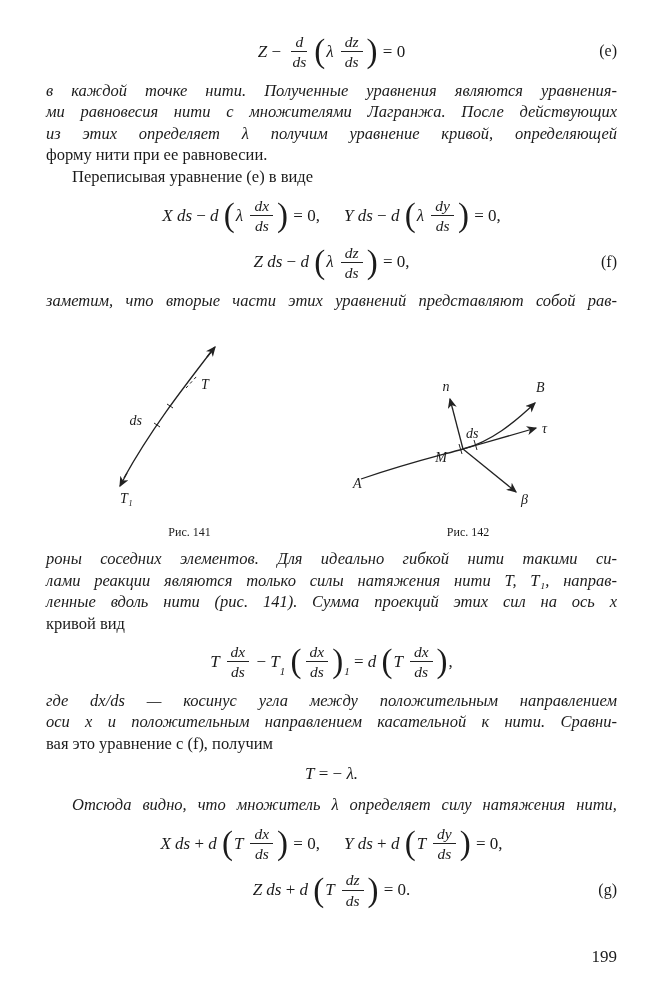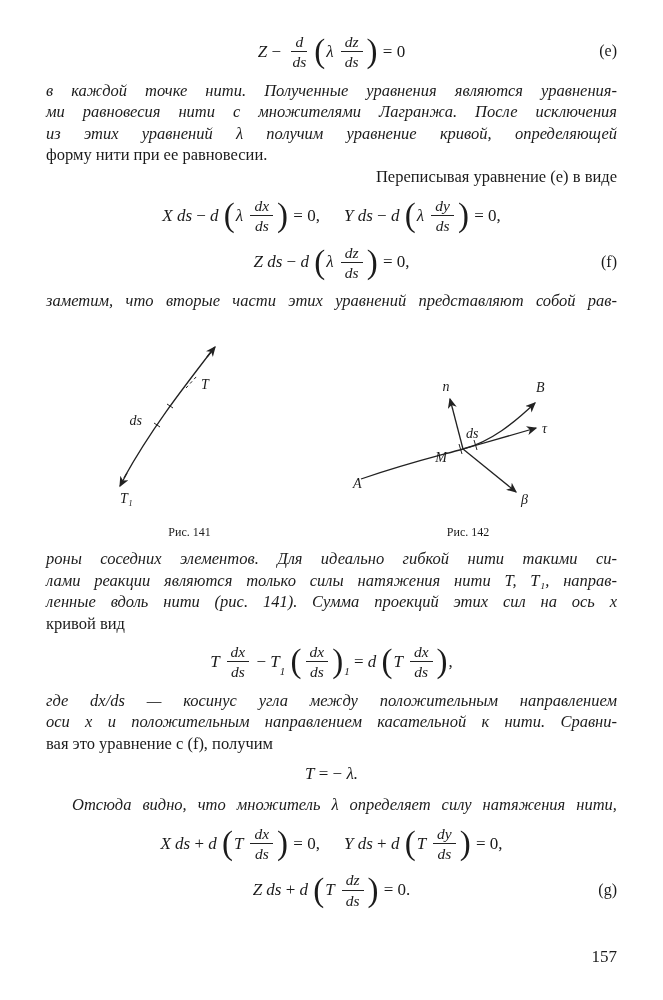--- a/index.html
+++ b/index.html
@@ -12,21 +12,21 @@
     padding: 24px 46px 0 46px;
     font-family: "Liberation Serif", "DejaVu Serif", serif;
     font-size: 16.5px;
     color: #1b1b1b;
     line-height: 1.3;
     overflow: hidden;
   }
   .para { margin: 1px 0; }
   .jl { text-align: justify; text-align-last: justify; font-style: italic; }
   .ll { text-align: left; }
-  .ind { text-indent: 26px; text-align: right; }
+  .ind { text-indent: 26px; }
 
   .eqrow { position: relative; display: flex; justify-content: center; align-items: center; margin: 9px 0; }
   .eqgroup { display: flex; gap: 24px; }
   .eq { display: inline-flex; align-items: center; font-size: 17px; }
   .mi { font-style: italic; white-space: pre; }
   .mr { font-style: normal; white-space: pre; }
   .msub { font-size: 11px; font-style: italic; position: relative; top: 9px; }
   .frac { display: inline-flex; flex-direction: column; align-items: center; font-style: italic; margin: 0 3px; line-height: 1.12; font-size: 15.5px; }
   .frac .num { border-bottom: 1px solid #222; padding: 0 4px 1px; }
   .frac .den { padding: 1px 4px 0; }
@@ -64,22 +64,22 @@
           <span class="den">ds</span>
         </span>
         <span class="bigp">)</span>
         <span class="mr"> = 0</span>
       </span>
     <span class="eqlabel">(e)</span>
   </div>
 
   <div class="para">
     <div class="jl">в каждой точке нити. Полученные уравнения являются уравнения-</div>
-    <div class="jl">ми равновесия нити с множителями Лагранжа. После исключения</div>
-    <div class="jl">из этих уравнений λ получим уравнение кривой, определяющей</div>
+    <div class="jl">ми равновесия нити с множителями Лагранжа. После действующих</div>
+    <div class="jl">из этих определяет λ получим уравнение кривой, определяющей</div>
     <div class="ll">форму нити при ее равновесии.</div>
   </div>
 
   <div class="para">
     <div class="ll ind">Переписывая уравнение (е) в виде</div>
   </div>
 
   <div class="eqrow">
     <span class="eqgroup">
       <span class="eq">
@@ -275,15 +275,15 @@
         <span class="frac">
           <span class="num">dz</span>
           <span class="den">ds</span>
         </span>
         <span class="bigp">)</span>
         <span class="mr"> = 0.</span>
       </span>
     <span class="eqlabel">(g)</span>
   </div>
 
-  <div class="pagenum">157</div>
+  <div class="pagenum">199</div>
 
 </div>
 
 </body></html>

